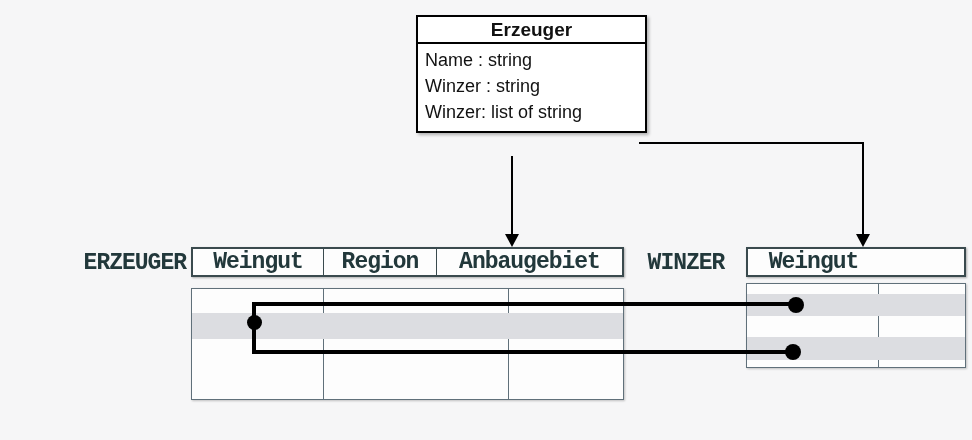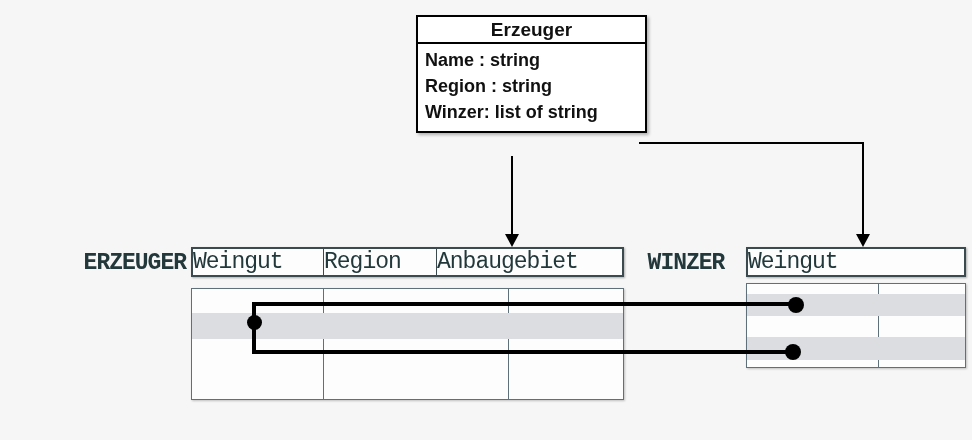--- a/index.html
+++ b/index.html
@@ -15,21 +15,21 @@
   
   .class-box{
     position:absolute;left:380px;top:15px;width:231px;box-sizing:border-box;
     background:var(--class-bg);border:2px solid var(--class-border);
     box-shadow:2px 2px 3px rgba(0,0,0,0.28);color:var(--class-text);
   }
   .class-title{
     font-weight:bold;font-size:19px;line-height:25px;text-align:center;
     border-bottom:2px solid var(--class-border);
   }
-  .class-attrs{padding:3px 20px 6px 7px;font-weight:bold;}
+  .class-attrs{padding:3px 20px 6px 7px;}
   .class-attr{font-size:18px;line-height:26px;white-space:nowrap;}
   
   .vline,.hline{position:absolute;background:var(--line);}
   .arrowhead{
     position:absolute;width:0;height:0;
     border-left:7px solid transparent;border-right:7px solid transparent;
     border-top:13px solid var(--line);
   }
   .dot{position:absolute;border-radius:50%;background:var(--line);z-index:6;}
   
@@ -38,22 +38,22 @@
     font-size:23px;line-height:27px;color:var(--header-text);text-align:right;
     letter-spacing:-1px;white-space:nowrap;
   }
   
   .tbl-header{
     position:absolute;display:flex;box-sizing:border-box;height:30px;
     background:var(--surface);border:2px solid var(--border-dark);
     box-shadow:1px 1px 2px rgba(0,0,0,0.3);z-index:2;
   }
   .tbl-header .cell{
-    box-sizing:border-box;font-family:"Liberation Mono",monospace;font-weight:normal;
-    font-size:23px;line-height:26px;color:var(--header-text);text-align:left;
+    box-sizing:border-box;font-family:"Liberation Mono",monospace;font-weight:bold;
+    font-size:23px;line-height:26px;color:var(--header-text);text-align:center;
     letter-spacing:-1px;border-right:1px solid var(--border-dark);overflow:hidden;
   }
   .tbl-header .cell:last-child{border-right:none;}
   
   .tbl-body{
     position:absolute;box-sizing:border-box;background:var(--surface);
     border:1px solid var(--grid);box-shadow:1px 1px 2px rgba(0,0,0,0.22);z-index:1;
   }
   .col-divider{position:absolute;top:0;bottom:0;width:1px;background:var(--grid);}
   .row-band{position:absolute;left:0;right:0;background:var(--band);z-index:2;}
@@ -61,21 +61,21 @@
 </style>
 </head>
 <body>
 
 <div class="canvas">
 
   <div class="class-box">
     <div class="class-title">Erzeuger</div>
     <div class="class-attrs">
       <div class="class-attr">Name : string</div>
-      <div class="class-attr">Region : string</div>
+      <div class="class-attr">Winzer : string</div>
       <div class="class-attr">Winzer: list of string</div>
     </div>
   </div>
 
   <div class="vline" style="left:475px;top:156px;width:2px;height:78px;"></div>
   <div class="arrowhead" style="left:469px;top:234px;"></div>
 
   <div class="hline" style="left:603px;top:142px;width:225px;height:2px;"></div>
   <div class="vline" style="left:826px;top:142px;width:2px;height:92px;"></div>
   <div class="arrowhead" style="left:820px;top:234px;"></div>

